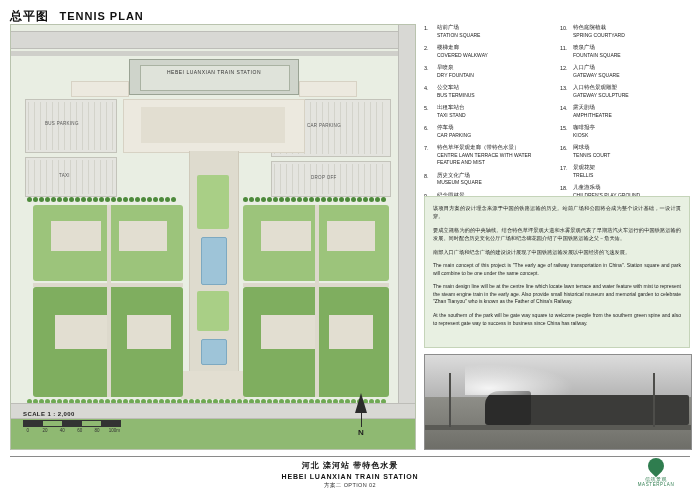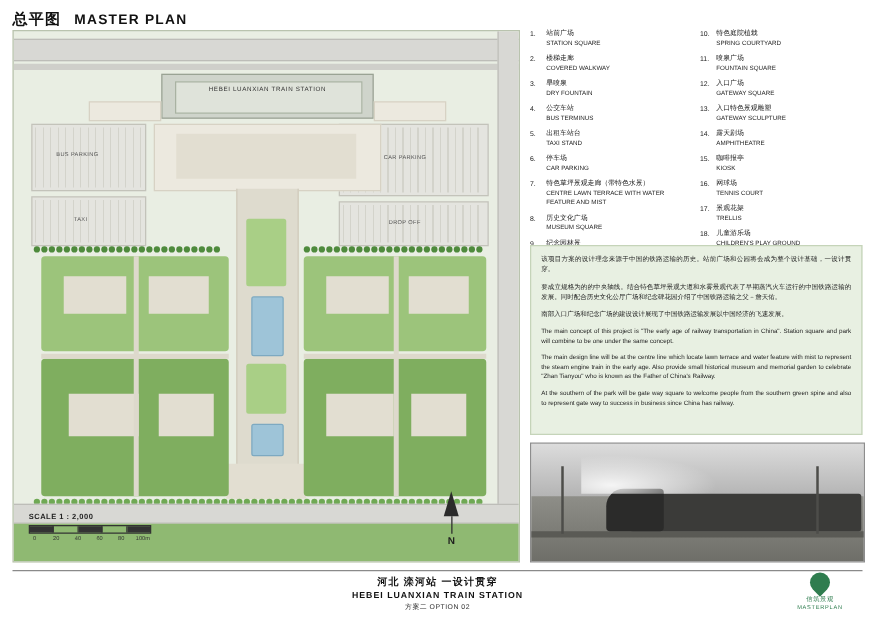--- a/index.html
+++ b/index.html
@@ -126,21 +126,21 @@
   .logo-cn{font-size:5px;color:#2f7d4f;margin-top:2px;letter-spacing:.5px;}
   .logo-en{font-size:4.5px;color:#2f7d4f;letter-spacing:.6px;}
 </style>
 </head>
 <body>
 
 <div class="page">
 
   <div class="title-bar">
     <span class="title-cn">总平图</span>
-    <span class="title-en">MASTER PLAN</span>
+    <span class="title-en">TENNIS PLAN</span>
   </div>
 
   <div class="plan">
     <div class="plan-inner">
 
       <div class="road-top"></div>
       <div class="road-top2"></div>
       <div class="road-right"></div>
 
       <div class="station">
@@ -507,21 +507,21 @@
     <div class="ph-rail"></div>
     <div class="ph-train"></div>
     <div class="ph-loco"></div>
     <div class="ph-smoke"></div>
     <div class="ph-pole" style="left:24px;"></div>
     <div class="ph-pole" style="left:228px;"></div>
   </div>
 
   <div class="footer-rule"></div>
   <div class="footer">
-    <div class="f-cn">河北  滦河站  一设计贯穿</div>
+    <div class="f-cn">河北  滦河站  带特色水景</div>
     <div class="f-en">HEBEI LUANXIAN TRAIN STATION</div>
     <div class="f-opt">方案二   OPTION 02</div>
   </div>
 
   <div class="logo">
     <div class="logo-mark"></div>
     <div class="logo-cn">信筑景观</div>
     <div class="logo-en">MASTERPLAN</div>
   </div>
 

